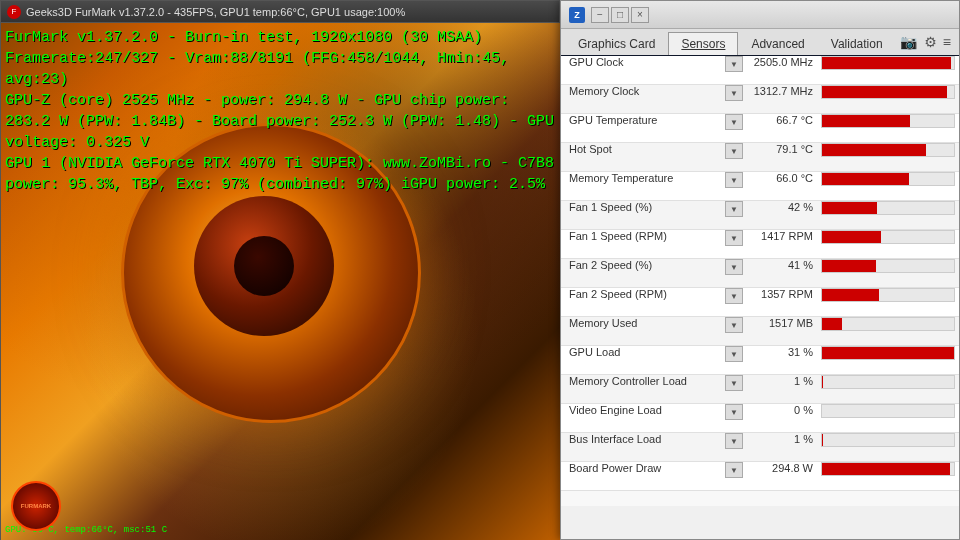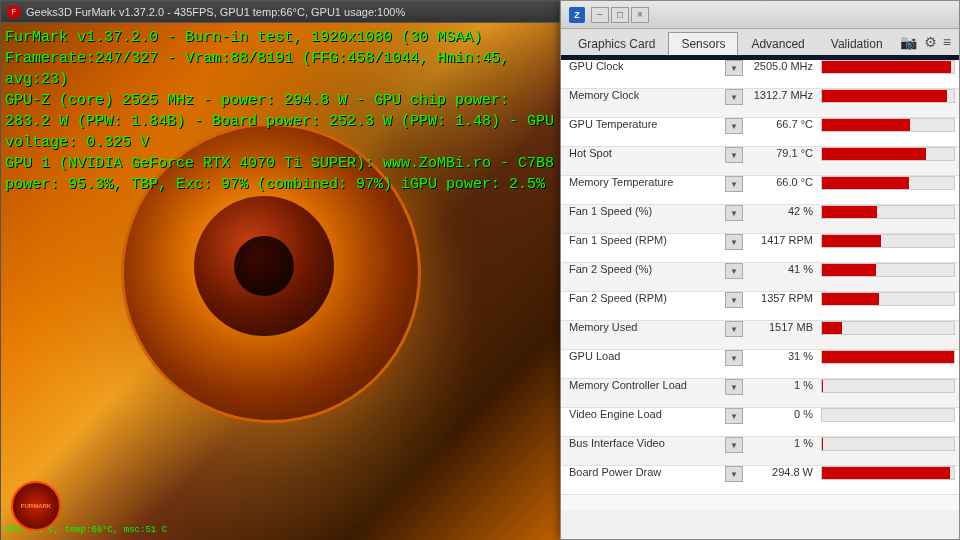--- a/index.html
+++ b/index.html
@@ -139,36 +139,37 @@
       background: #ddd;
       border: 1px solid #999;
       display: flex; align-items: center; justify-content: center;
       font-size: 10px; cursor: pointer;
       color: #555;
     }
 
     .gpuz-tabs {
       display: flex;
       background: #e0e0e0;
-      border-bottom: 5px solid #0f172a;
+      border-bottom: 1px solid #0f172a;
       padding: 0 4px;
     }
     .gpuz-tab {
       padding: 4px 12px;
       font-size: 12px;
       cursor: pointer;
       color: #333;
       border: 1px solid transparent;
       border-bottom: none;
       margin-top: 3px;
     }
     .gpuz-tab.active {
       background: #f0f0f0;
       border-color: #999;
       border-bottom-color: #f0f0f0;
+      text-decoration: underline;
     }
     .gpuz-tab-icons {
       margin-left: auto;
       display: flex;
       align-items: center;
       gap: 6px;
       padding-right: 4px;
     }
     .gpuz-tab-icon-btn {
       font-size: 14px;
@@ -373,21 +374,21 @@
   </div>
       <div class="sensor-row">
     <span class="sensor-name">Video Engine Load</span>
     <div class="sensor-dropdown">▼</div>
     <span class="sensor-value">0 %</span>
     <div class="sensor-bar-container">
       <div class="sensor-bar" style="width:0%"></div>
     </div>
   </div>
       <div class="sensor-row">
-    <span class="sensor-name">Bus Interface Video</span>
+    <span class="sensor-name">Bus Interface Load</span>
     <div class="sensor-dropdown">▼</div>
     <span class="sensor-value">1 %</span>
     <div class="sensor-bar-container">
       <div class="sensor-bar" style="width:1%"></div>
     </div>
   </div>
       <div class="sensor-row">
     <span class="sensor-name">Board Power Draw</span>
     <div class="sensor-dropdown">▼</div>
     <span class="sensor-value">294.8 W</span>

